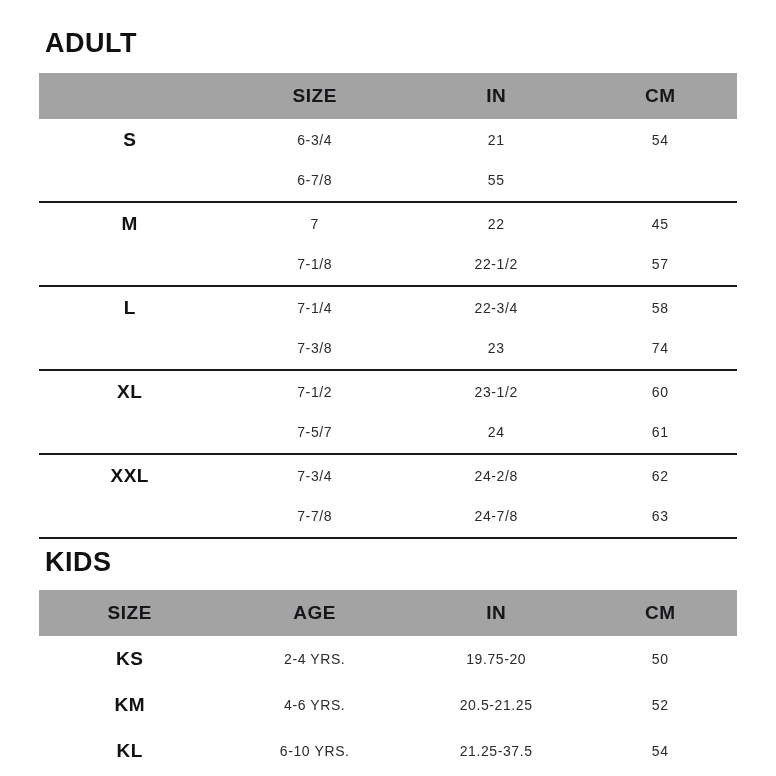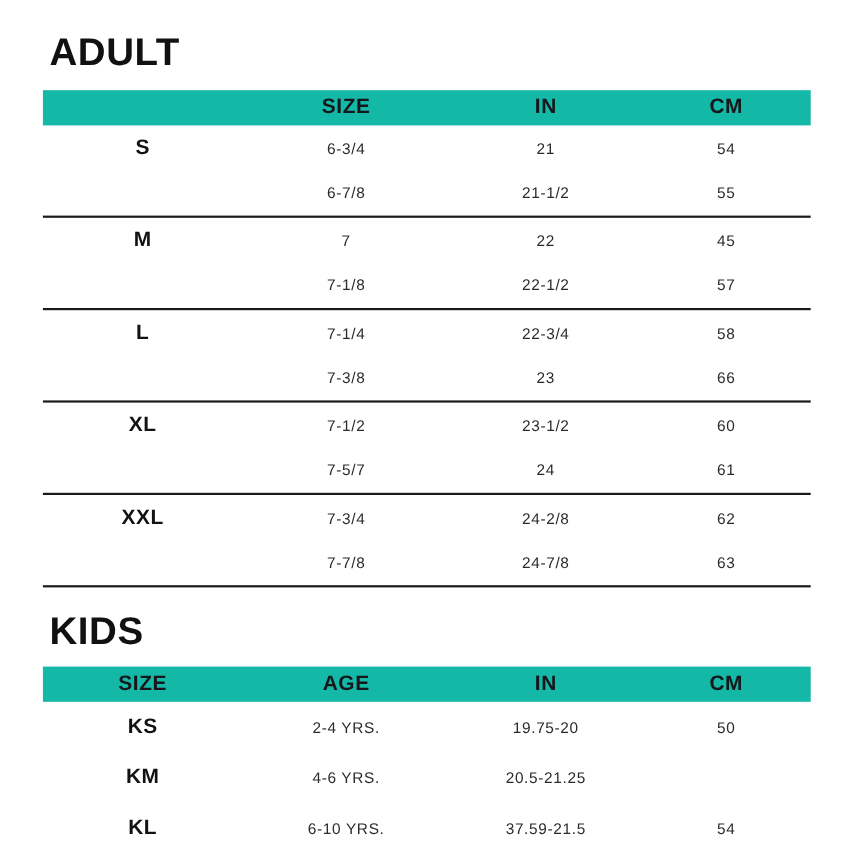--- a/index.html
+++ b/index.html
@@ -8,39 +8,39 @@
     width: 776px;
     height: 776px;
     font-family: "Liberation Sans", sans-serif;
     color: #1d1d1f;
     overflow: hidden;
   }
   .page {
     padding: 28px 39px 0 39px;
   }
   .section-title {
-    font-size: 35px;
+    font-size: 27px;
     font-weight: 700;
     letter-spacing: 0.5px;
     color: #111;
     margin-left: 6px;
   }
   .section-title.adult { margin-bottom: 14px; }
-  .section-title.kids  { margin-top: 20px; margin-bottom: 12px; }
+  .section-title.kids  { margin-top: 8px; margin-bottom: 12px; }
 
   .table { width: 100%; }
   .tr, .thead {
     display: grid;
     grid-template-columns: 26% 27% 25% 22%;
     align-items: center;
     text-align: center;
   }
   .thead {
-    background: #14b8a6;
-    height: 32px;
+    background: #a3a3a3;
+    height: 46px;
   }
   .th {
     font-size: 19px;
     font-weight: 700;
     letter-spacing: 0.5px;
     color: #15171a;
   }
   .adult-table .tr { height: 40px; }
   .kids-table  .tr { height: 46px; }
   .td {
@@ -78,21 +78,20 @@
     <div class="group">
       <div class="tr">
         <div class="td row-label">S</div>
         <div class="td">6-3/4</div>
         <div class="td">21</div>
         <div class="td">54</div>
       </div>
       <div class="tr">
         <div class="td row-label"></div>
         <div class="td">6-7/8</div>
-        <div class="td">21-1/2</div>
         <div class="td">55</div>
       </div>
     </div>
 
     <div class="group">
       <div class="tr">
         <div class="td row-label">M</div>
         <div class="td">7</div>
         <div class="td">22</div>
         <div class="td">45</div>
@@ -109,21 +108,21 @@
       <div class="tr">
         <div class="td row-label">L</div>
         <div class="td">7-1/4</div>
         <div class="td">22-3/4</div>
         <div class="td">58</div>
       </div>
       <div class="tr">
         <div class="td row-label"></div>
         <div class="td">7-3/8</div>
         <div class="td">23</div>
-        <div class="td">66</div>
+        <div class="td">74</div>
       </div>
     </div>
 
     <div class="group">
       <div class="tr">
         <div class="td row-label">XL</div>
         <div class="td">7-1/2</div>
         <div class="td">23-1/2</div>
         <div class="td">60</div>
       </div>
@@ -164,22 +163,23 @@
     <div class="tr">
       <div class="td row-label">KS</div>
       <div class="td">2-4 YRS.</div>
       <div class="td">19.75-20</div>
       <div class="td">50</div>
     </div>
     <div class="tr">
       <div class="td row-label">KM</div>
       <div class="td">4-6 YRS.</div>
       <div class="td">20.5-21.25</div>
+      <div class="td">52</div>
     </div>
     <div class="tr">
       <div class="td row-label">KL</div>
       <div class="td">6-10 YRS.</div>
-      <div class="td">37.59-21.5</div>
+      <div class="td">21.25-37.5</div>
       <div class="td">54</div>
     </div>
   </div>
 
 </div>
 
 </body></html>

